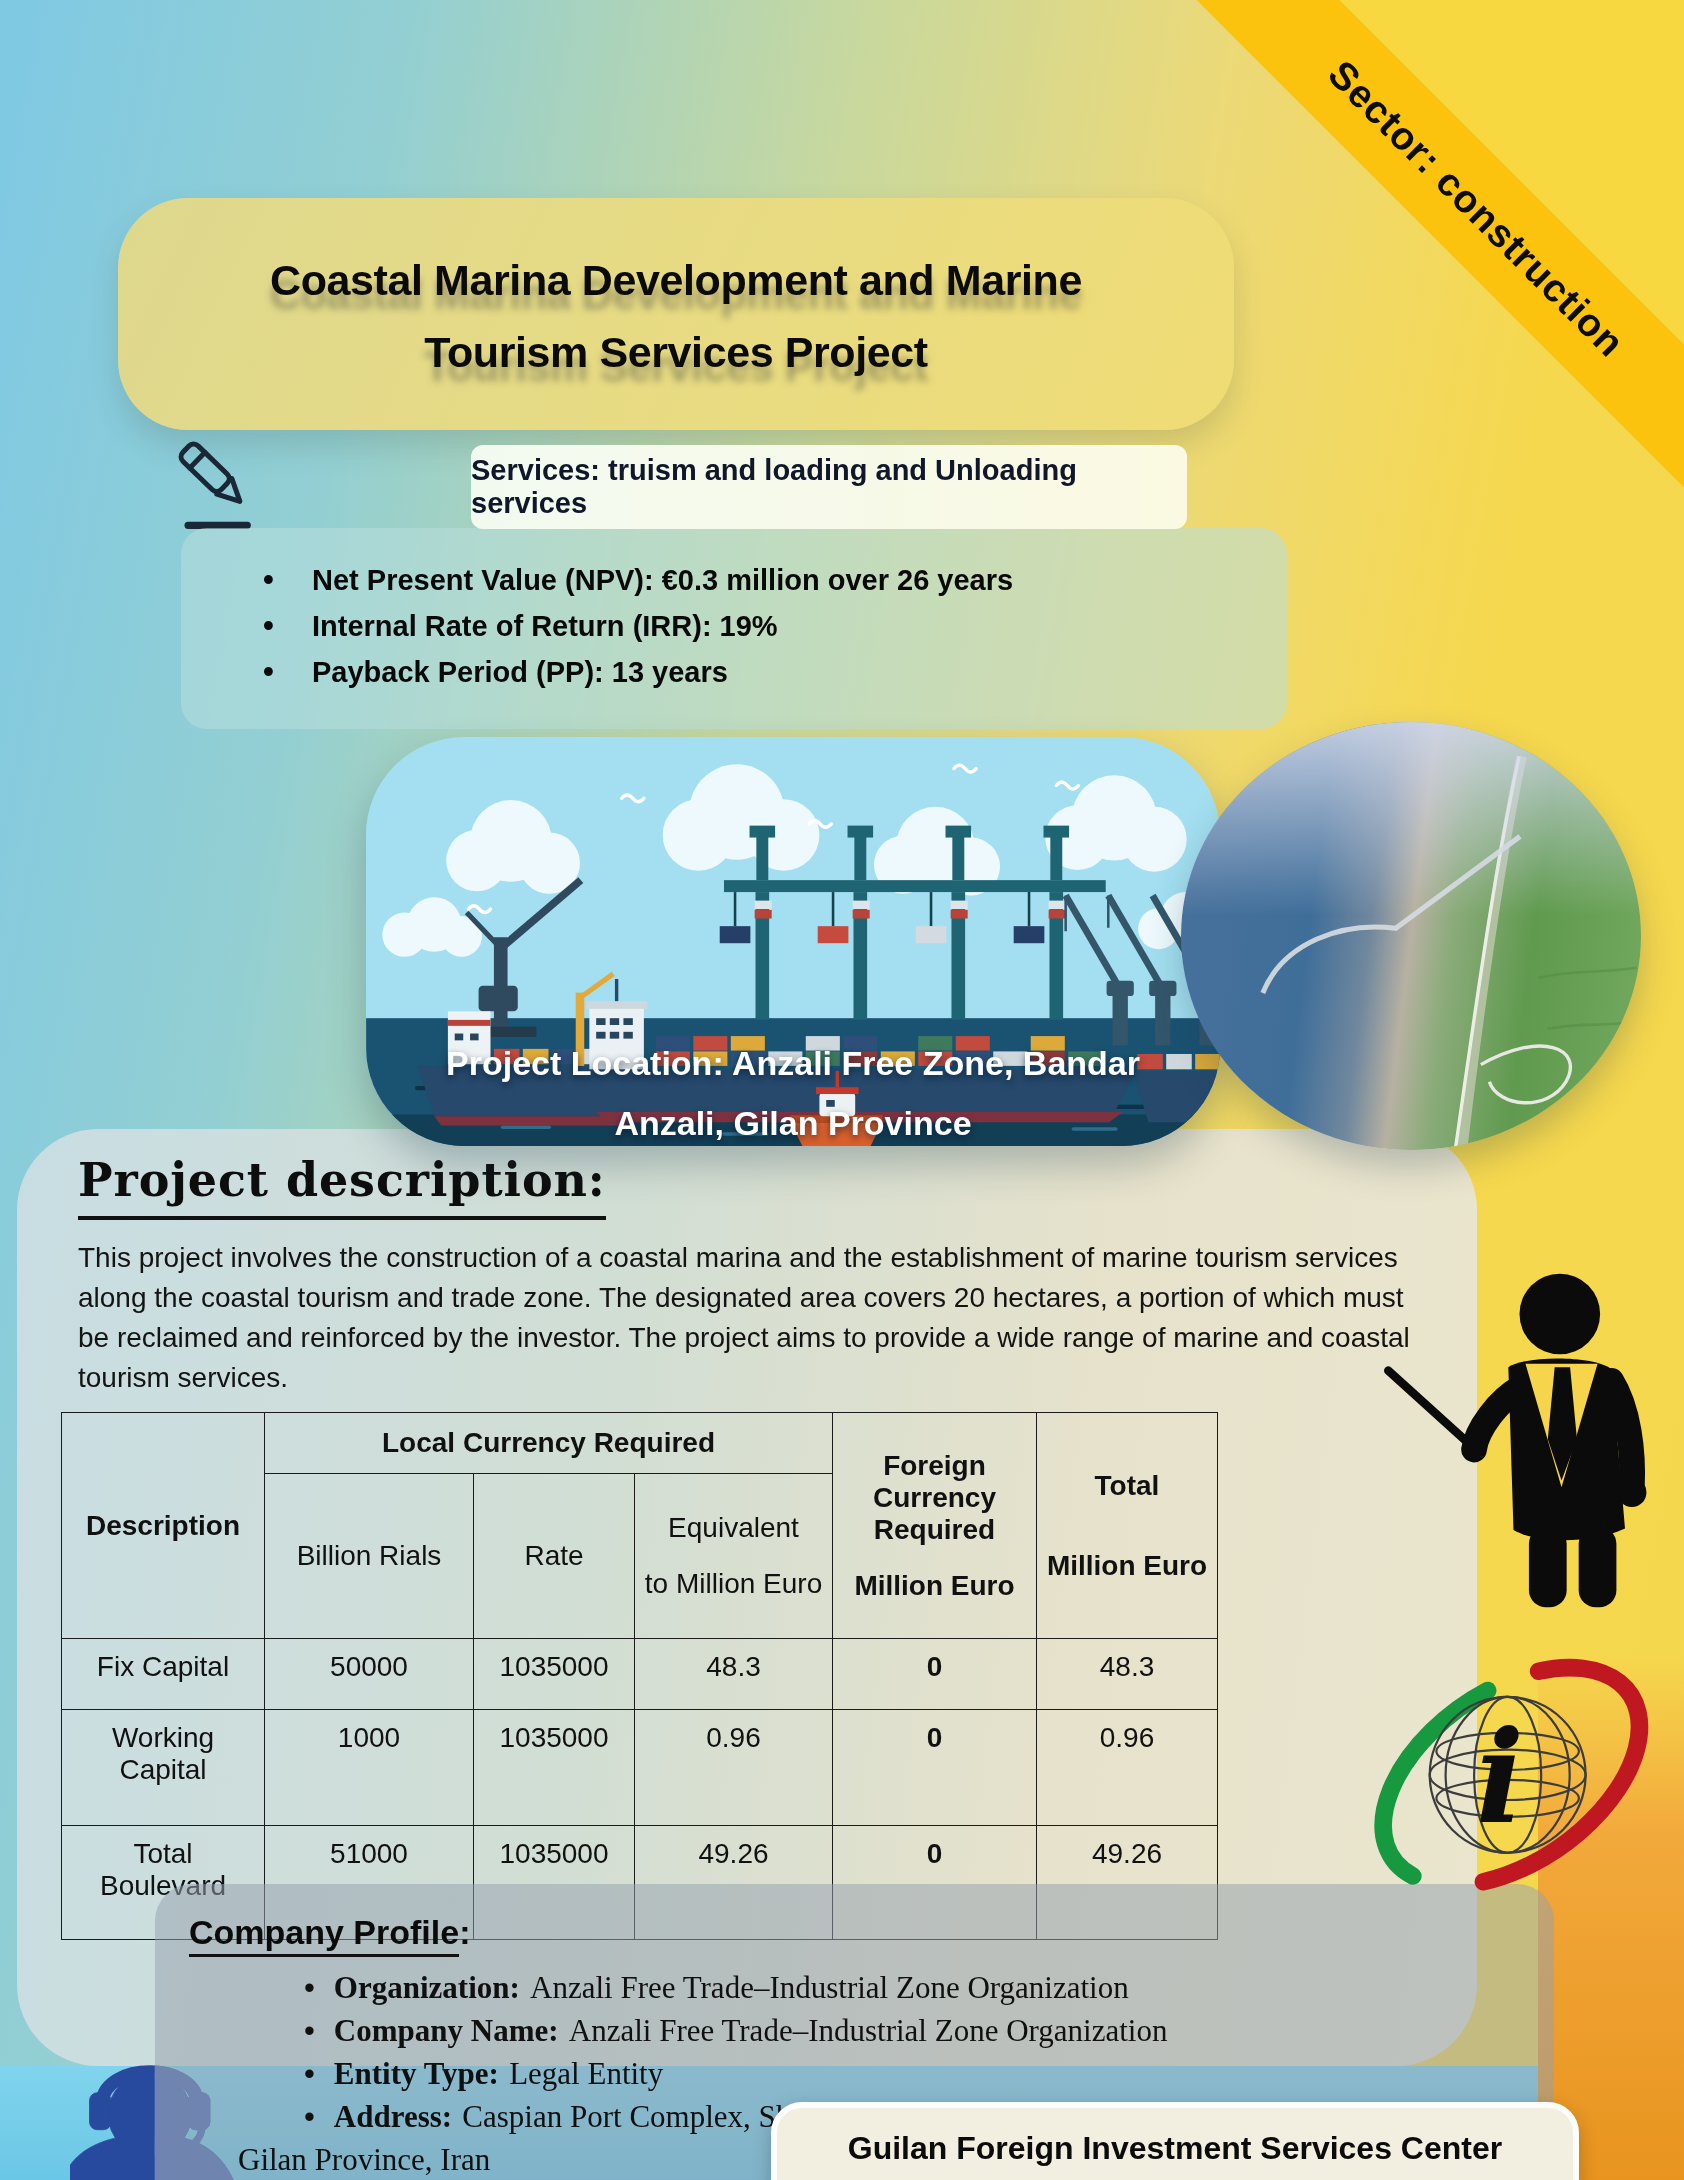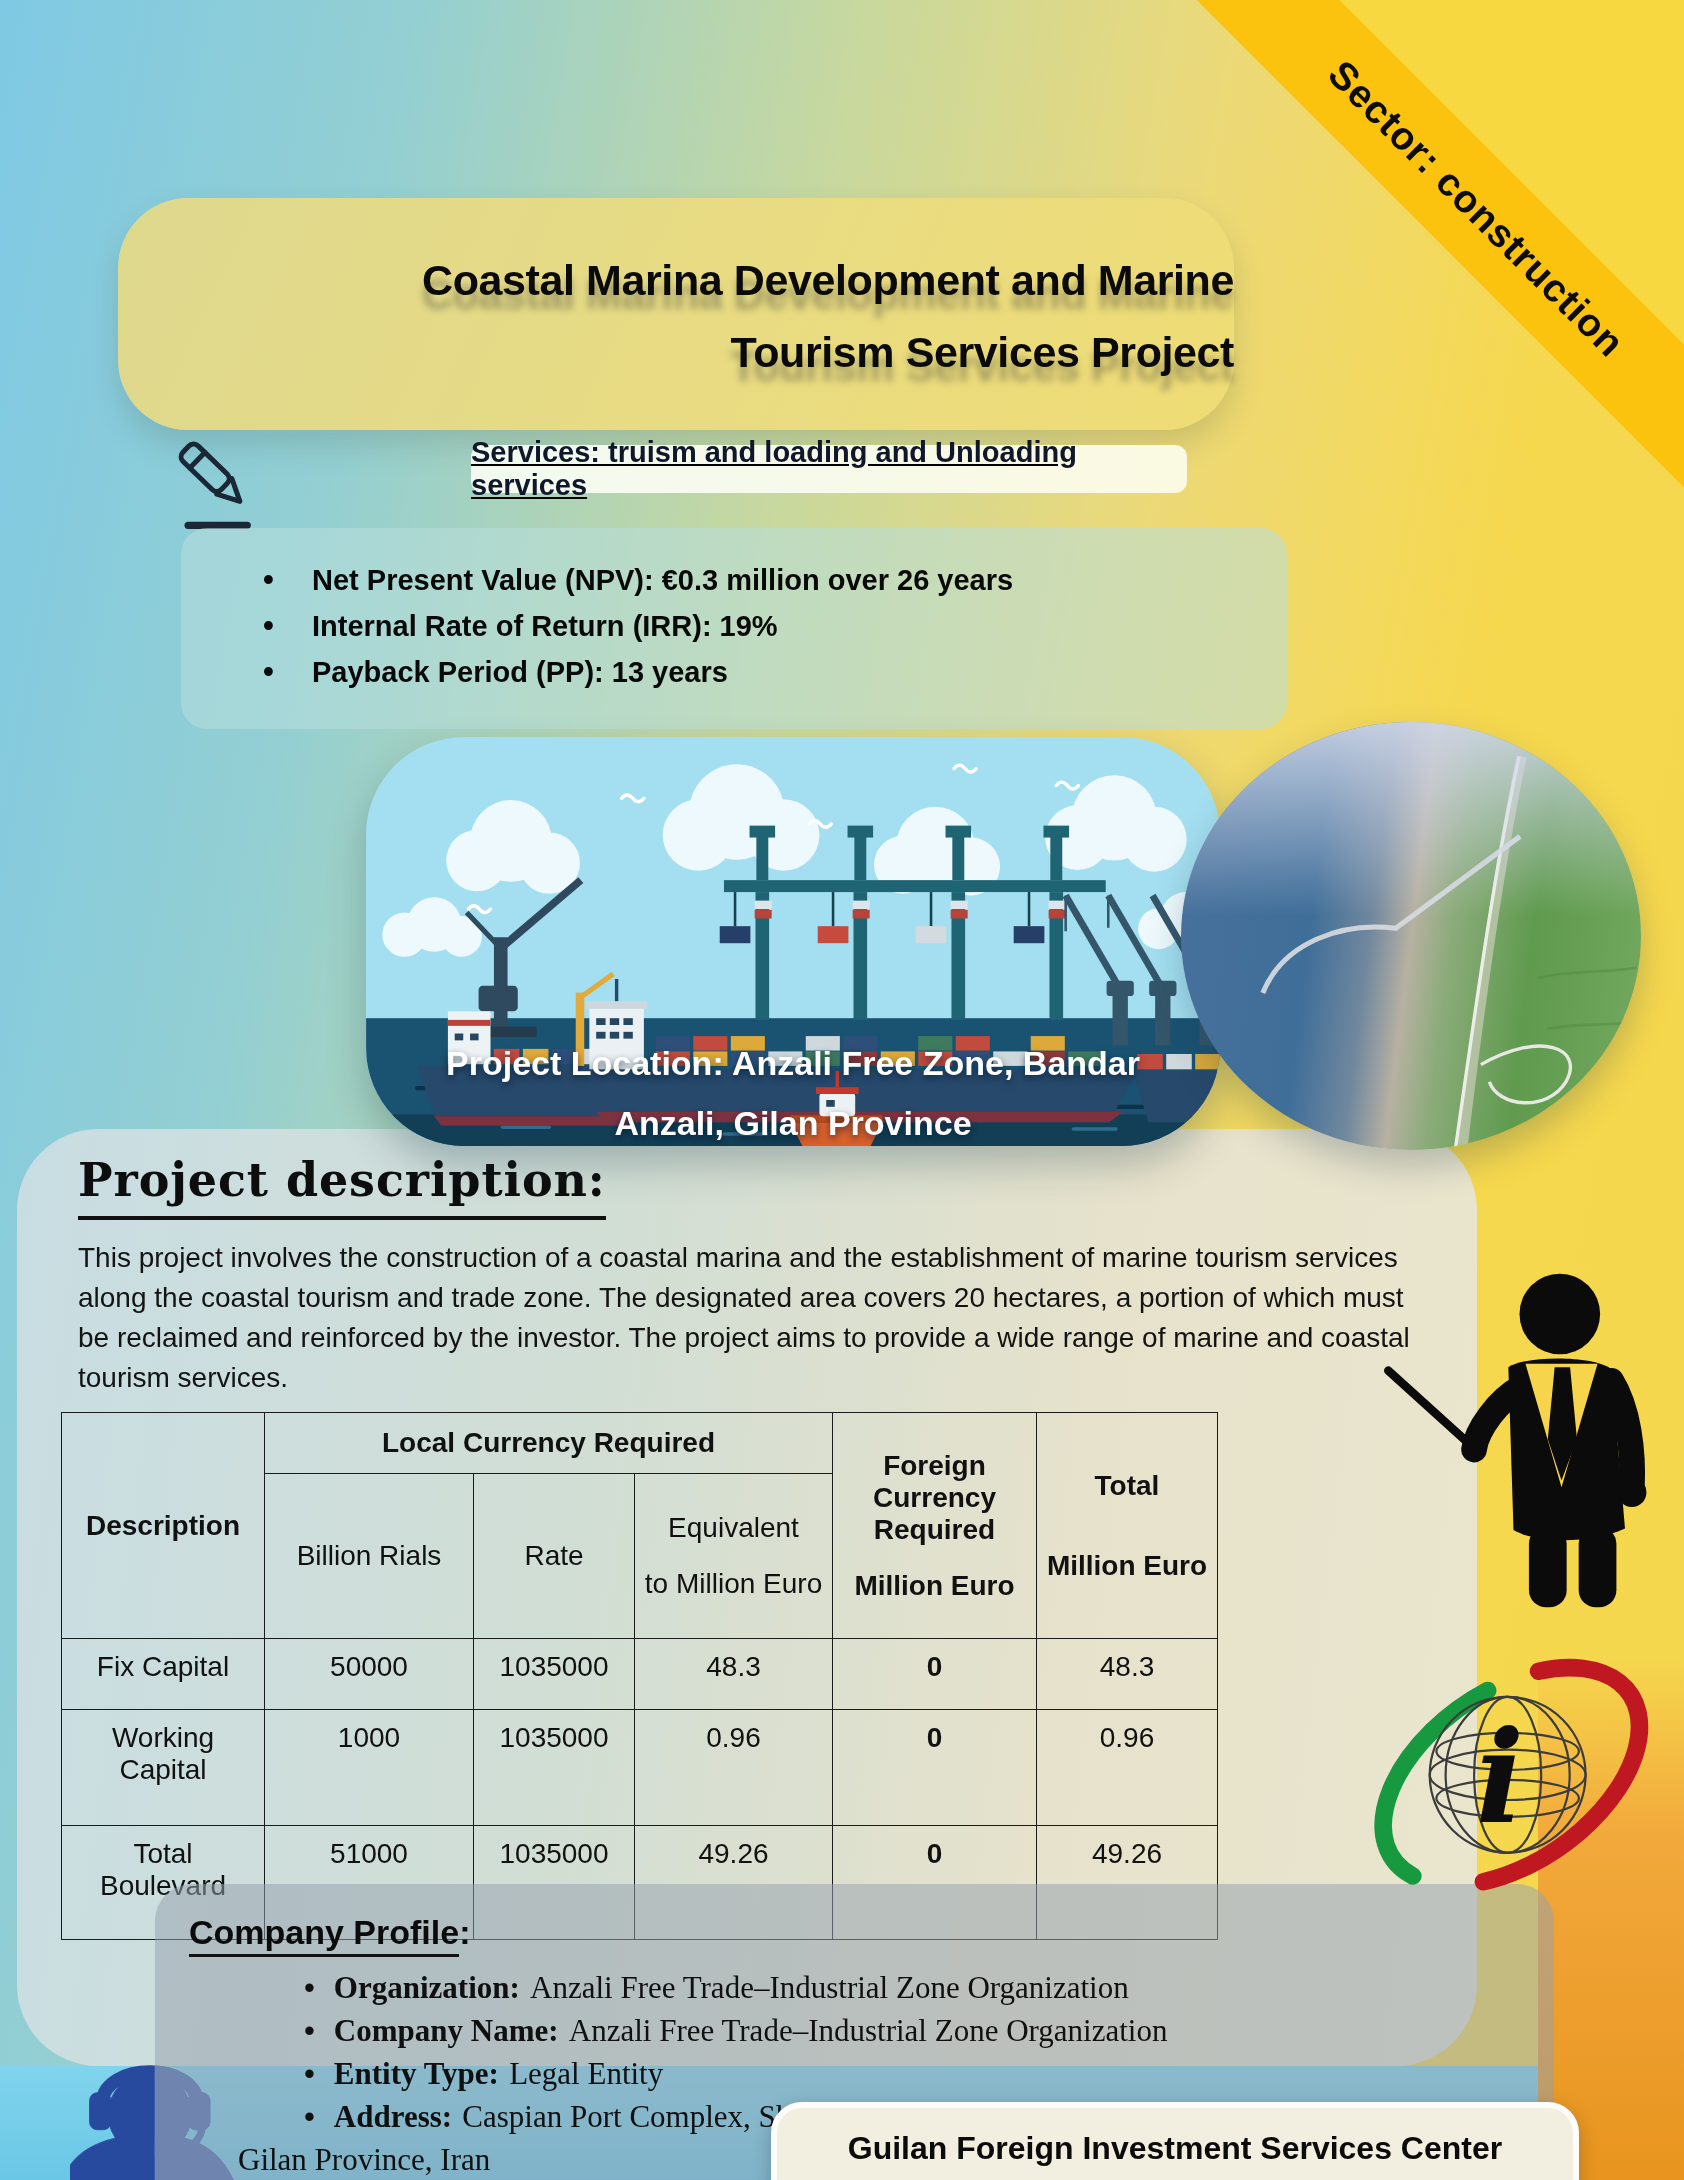--- a/index.html
+++ b/index.html
@@ -18,28 +18,28 @@
   
   .cyan-strip{left:0;top:2066px;width:1685px;height:115px;
               background:linear-gradient(180deg,#80D4ED,#6AC7E6);}
   .orange-corner{left:1538px;top:1657px;width:147px;height:524px;
               background:linear-gradient(180deg,rgba(243,196,62,0) 0%,#F2A93B 34%,#E8941F 100%);}
 
   
   .title-box{left:118px;top:198px;width:1116px;height:232px;border-radius:70px;
              background:linear-gradient(115deg,#DED88E 0%,#E8DB82 55%,#EFDC74 100%);
              box-shadow:0 15.3px 30px rgba(60,80,60,.18);
-             display:flex;flex-direction:column;justify-content:center;align-items:flex-end;padding-top:3.4px;box-sizing:border-box;}
+             display:flex;flex-direction:column;justify-content:center;align-items:center;padding-top:3.4px;box-sizing:border-box;}
   .title-box div{font-size:43px;font-weight:800;color:#0A0A0A;line-height:72px;letter-spacing:-0.4px;
              text-shadow:0 13.6px 7.7px rgba(90,90,70,.5);}
 
   
-  .services-bar{left:471px;top:445px;width:716px;height:48px;border-radius:12px;
+  .services-bar{left:471px;top:445px;width:716px;height:84px;border-radius:12px;
              background:linear-gradient(90deg,#F2FAF0,#FBF9E2);
-             display:flex;align-items:center;justify-content:flex-start;text-decoration:underline;}
+             display:flex;align-items:center;justify-content:flex-start;}
   .services-bar span{font-size:29px;font-weight:800;color:#10172A;}
   .metrics-box{left:181px;top:528px;width:1106px;height:201px;border-radius:26px;
              background:rgba(184,223,221,.55);}
   .metrics{margin:29px 0 0 82px;}
   .metric{font-size:29px;font-weight:800;color:#090909;line-height:45px;}
   .metric::before{content:"•";display:inline-block;width:49px;font-size:31px;}
 
   
   .pencil{left:165px;top:433px;width:101px;height:101px;}
 

